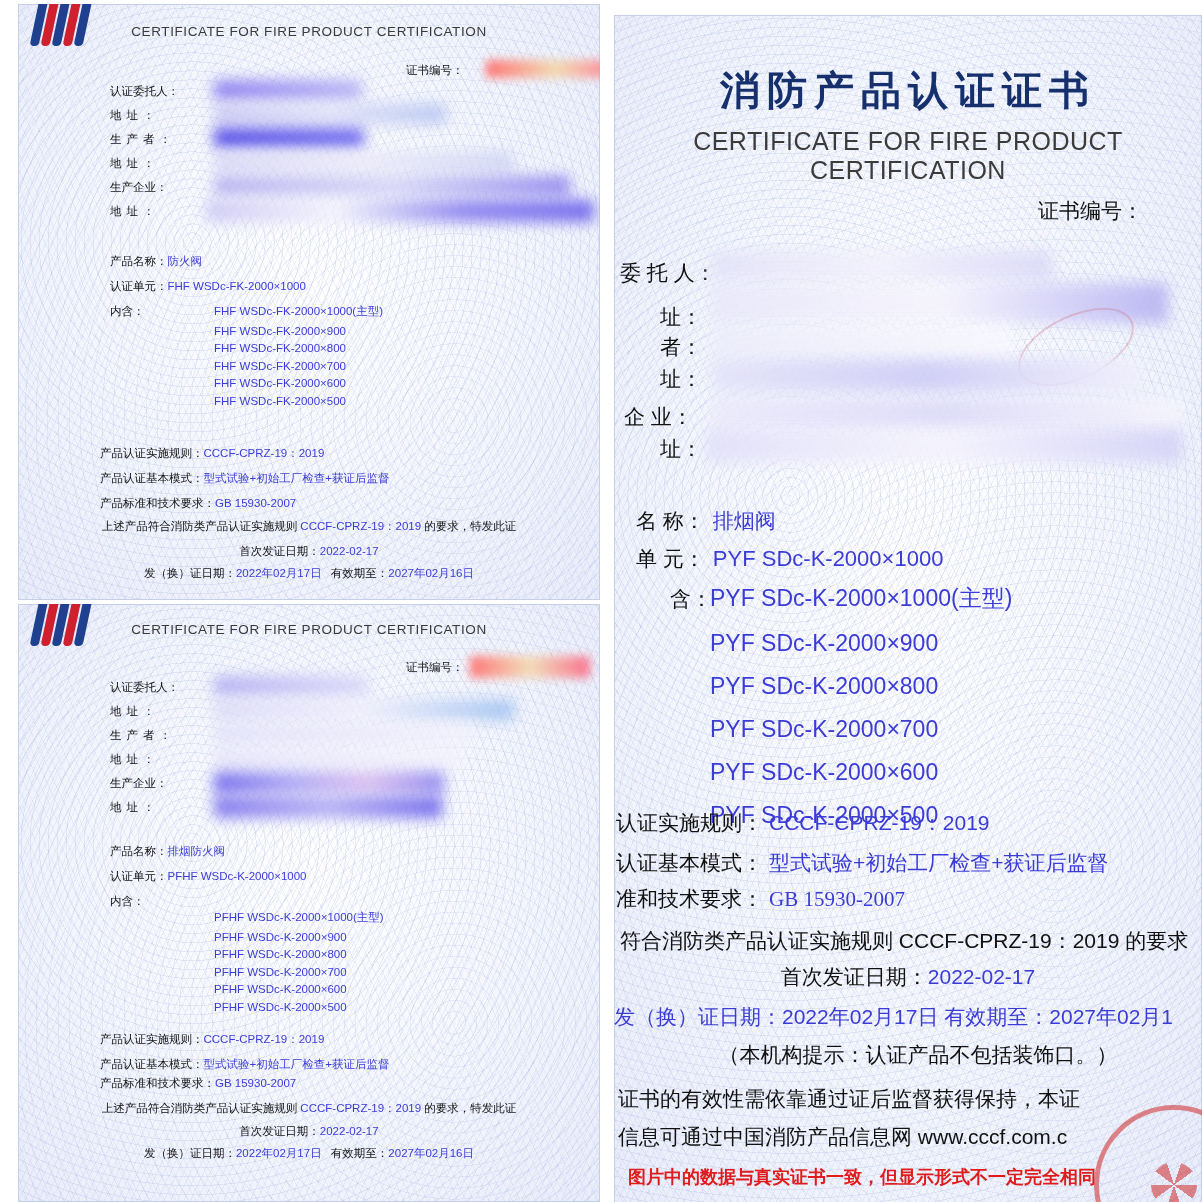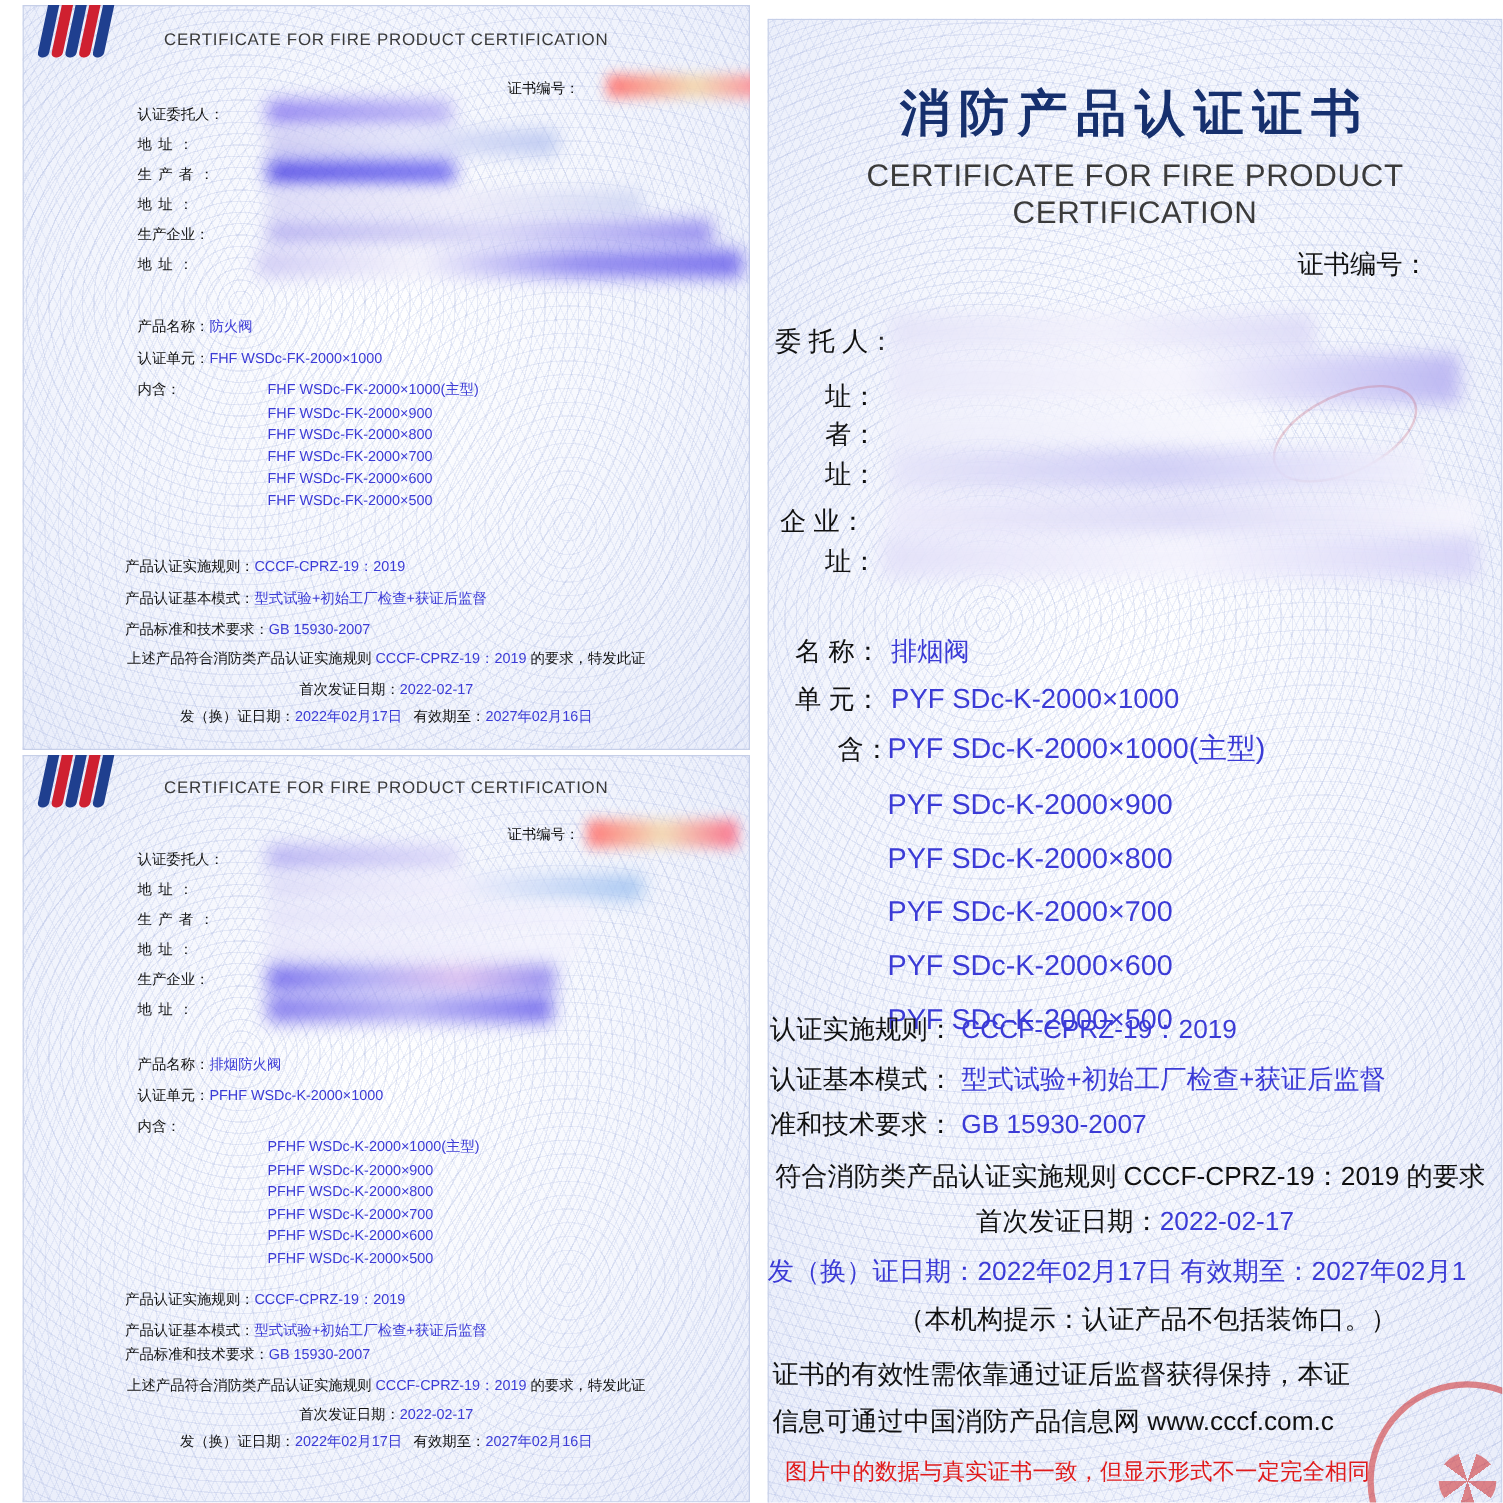--- a/index.html
+++ b/index.html
@@ -62,21 +62,21 @@
   }
   .big .en-title{
     position:absolute;left:0;right:0;text-align:center;
     font-size:25px;letter-spacing:.5px;color:#3b3b3b;
   }
   .big .row{font-size:21px;}
   .big .val{color:#3b3bd6;}
   .big .modellist{font-size:23px;color:#3b3bd6;}
   .big .modellist div{margin-bottom:16px;}
   .bigcenter{position:absolute;left:0;right:0;text-align:center;font-size:21px;}
-  .red-note{position:absolute;color:#e01b1b;font-size:18px;font-weight:normal;white-space:nowrap;}
+  .red-note{position:absolute;color:#e01b1b;font-size:18px;font-weight:bold;white-space:nowrap;}
   .stamp{
     position:absolute;width:150px;height:150px;border:5px solid #d02a2a;border-radius:50%;
     opacity:.55;
   }
   .stamp::after{
     content:"";position:absolute;left:50%;top:50%;width:46px;height:46px;
     transform:translate(-50%,-50%) rotate(18deg);
     background:
       conic-gradient(from 0deg, #d02a2a 0 10%, transparent 10% 20%, #d02a2a 20% 30%, transparent 30% 40%,
                      #d02a2a 40% 50%, transparent 50% 60%, #d02a2a 60% 70%, transparent 70% 80%,
@@ -352,21 +352,21 @@
     </div>
 
     <div class="row" style="left:2px;top:794px;">
       <span class="lbl">认证实施规则：</span>
       <span class="val" style="margin-left:6px;">CCCF-CPRZ-19：2019</span>
     </div>
     <div class="row" style="left:2px;top:834px;">
       <span class="lbl">认证基本模式：</span>
       <span class="val" style="margin-left:6px;">型式试验+初始工厂检查+获证后监督</span>
     </div>
-    <div class="row" style="left:2px;top:870px;">
+    <div class="row" style="left:2px;top:870px;font-family:Liberation Serif, serif;">
       <span class="lbl">准和技术要求：</span>
       <span class="val" style="margin-left:6px;">GB 15930-2007</span>
     </div>
 
     <div class="row" style="left:6px;top:912px;">
       <span class="lbl">符合消防类产品认证实施规则 CCCF-CPRZ-19：2019 的要求</span>
     </div>
 
     <div class="bigcenter" style="top:948px;">
       <span>首次发证日期：</span><span class="val">2022-02-17</span>

